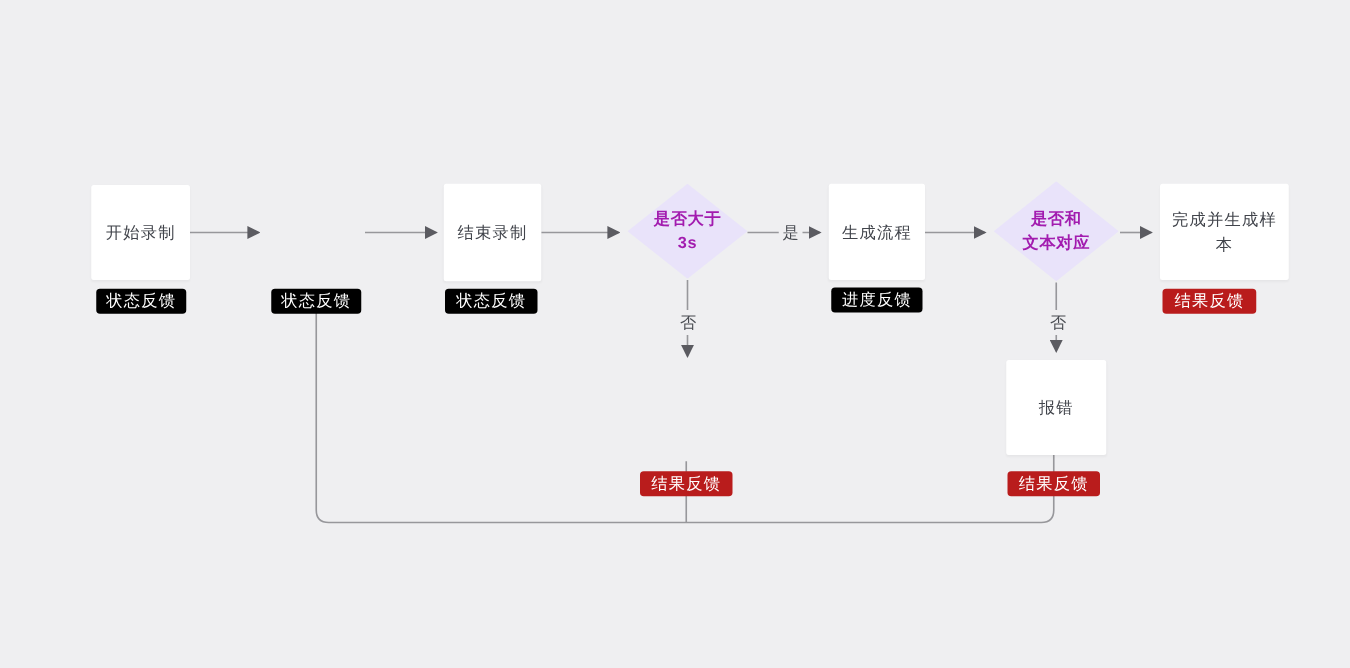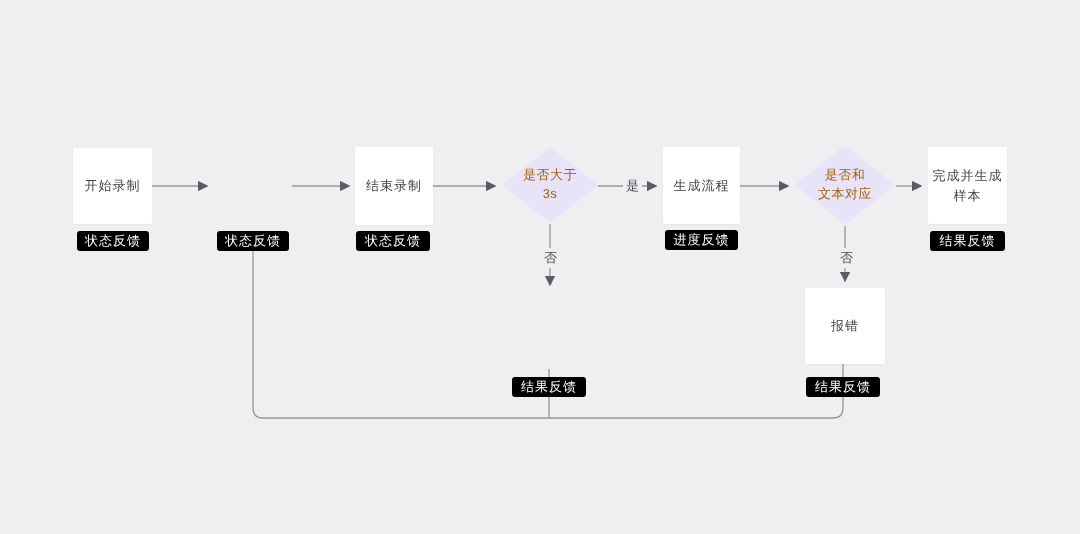--- a/index.html
+++ b/index.html
@@ -22,28 +22,29 @@
     padding: 0 4px; box-sizing: border-box;
     box-shadow: 0 1px 2px rgba(0,0,0,0.04);
   }
   .badge {
     position: absolute;
     display: flex; align-items: center; justify-content: center;
     color: #FFFFFF; font-size: 13px; letter-spacing: 1px;
     border-radius: 3px;
   }
   .badge.purple { background: #000000; }
-  .badge.blue   { background: #000000; }
+  .badge.blue   { background: #b91c1c; }
   .diamond {
     position: absolute;
     display: flex; flex-direction: column; align-items: center; justify-content: center;
     text-align: center;
-    color: #a16207; font-size: 13px; line-height: 1.45; letter-spacing: 0.5px;
+    color: #a21caf; font-size: 13px; line-height: 1.45; letter-spacing: 0.5px;
     background: #E9E3FA;
     clip-path: polygon(50% 0, 100% 50%, 50% 100%, 0 50%);
+    font-weight: bold;
   }
   .diamond span { display: block; }
   .edge-label {
     position: absolute;
     background: #EFEFF1;
     color: #4A4D53; font-size: 13px;
     padding: 1px 3px; text-align: center;
   }
 </style>
 </head>
@@ -97,21 +98,21 @@
   </div>
   <div class="badge purple" style="left:665px; top:230px; width:73px; height:20px;">
     <span>进度反馈</span>
   </div>
 
   <div class="diamond" style="left:795px; top:145px; width:100px; height:80px;">
     <span>是否和</span>
     <span>文本对应</span>
   </div>
 
-  <div class="pnode" style="left:928px; top:147px; width:79px; height:77px;">
+  <div class="pnode" style="left:928px; top:147px; width:103px; height:77px;">
     <span>完成并生成样本</span>
   </div>
   <div class="badge blue" style="left:930px; top:231px; width:75px; height:20px;">
     <span>结果反馈</span>
   </div>
 
   <div class="badge blue" style="left:512px; top:377px; width:74px; height:20px;">
     <span>结果反馈</span>
   </div>
 

